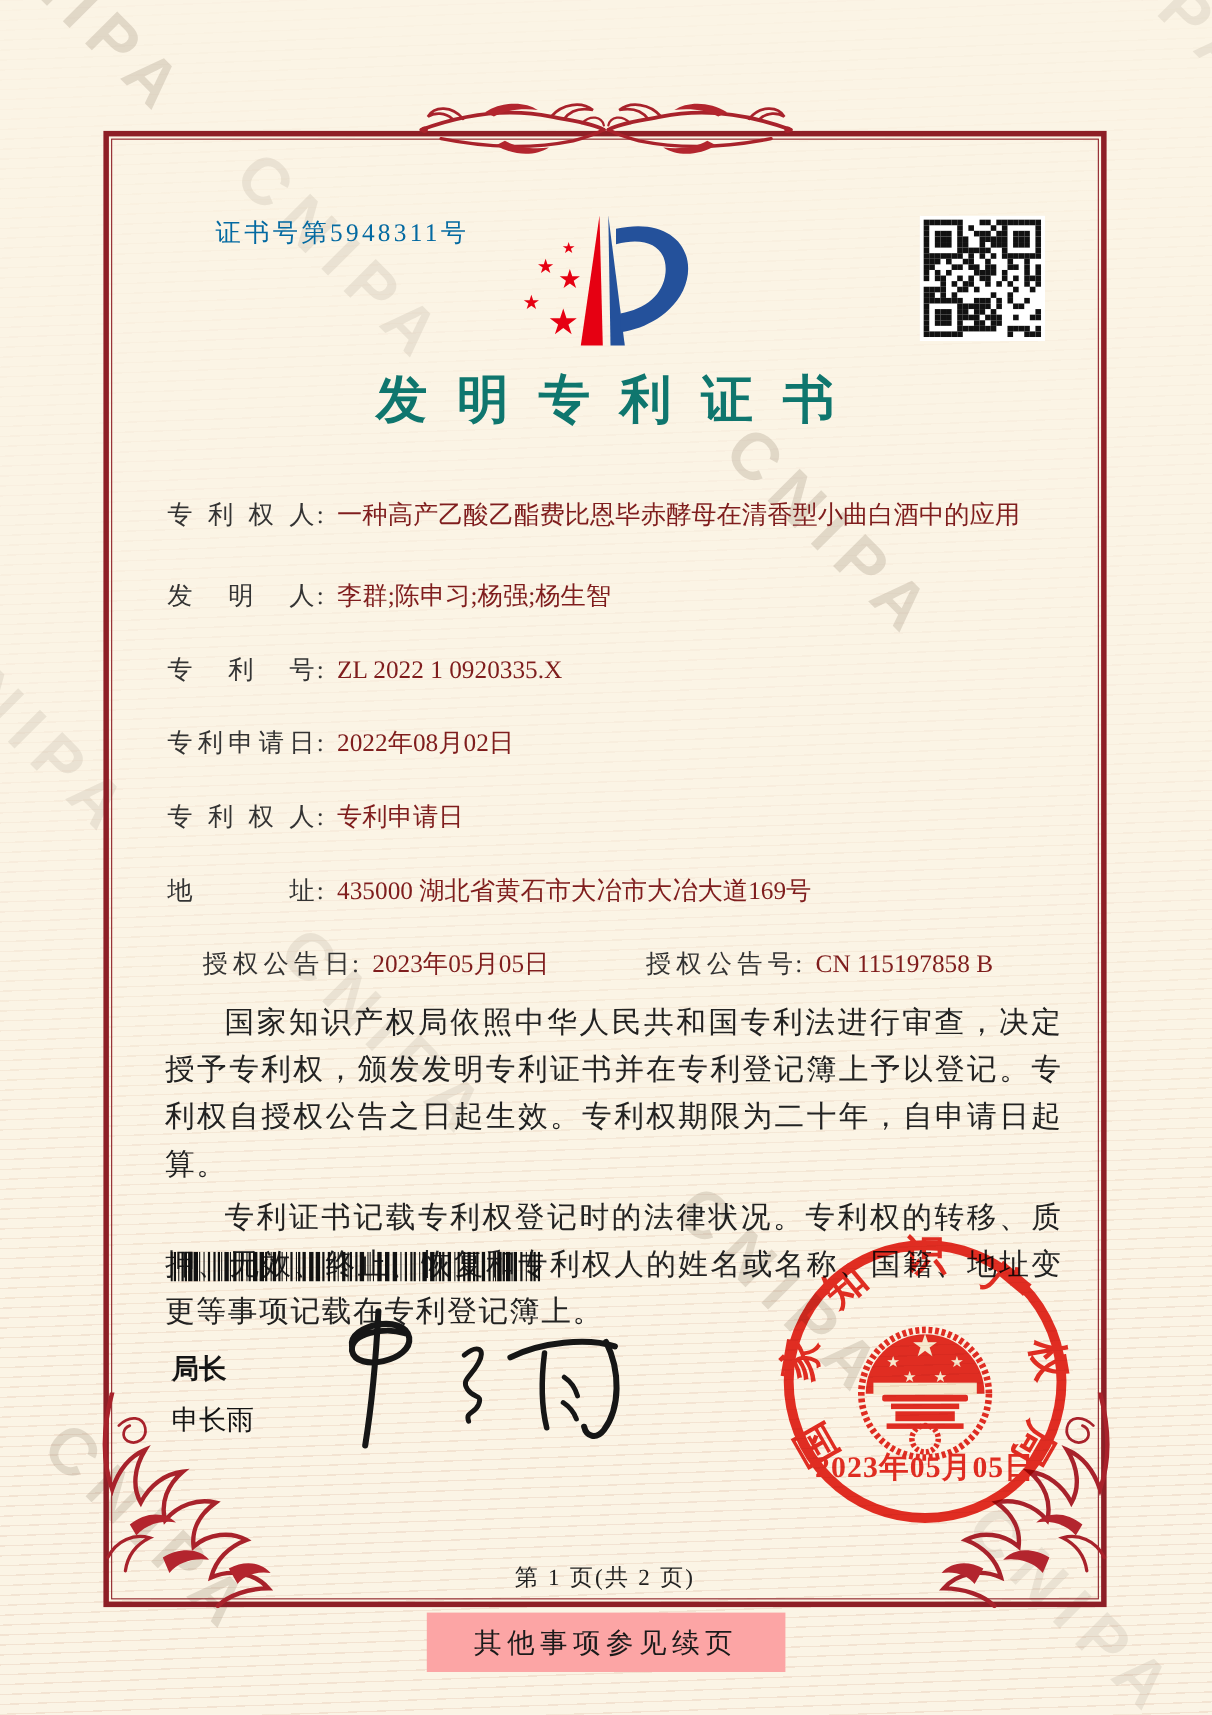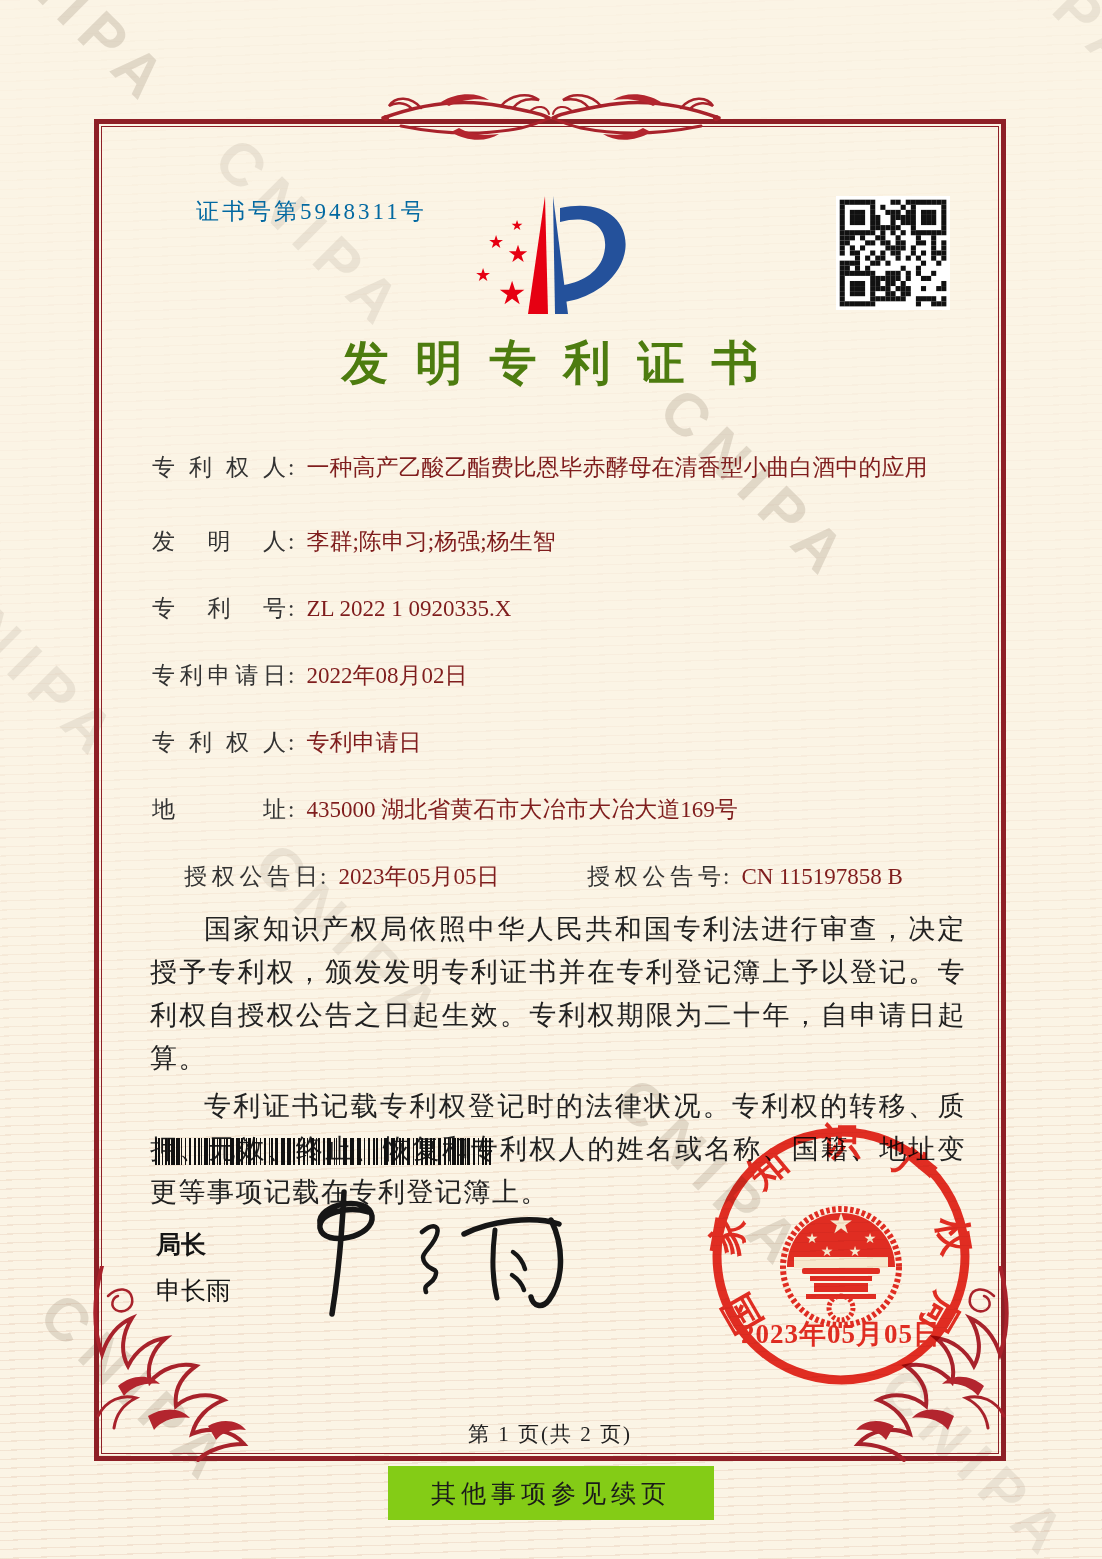--- a/index.html
+++ b/index.html
@@ -25,21 +25,21 @@
   .frame::after{content:'';position:absolute;inset:2px;border:1px solid #8e1f26;}
 
   .ornament{position:absolute;pointer-events:none;}
 
   .cert-no{position:absolute;left:150px;top:196px;font-size:23px;letter-spacing:3px;color:#0369a1;margin-left:46px;}
 
   .logo{position:absolute;left:452px;top:188px;width:214px;height:136px;}
   .qr{position:absolute;left:836px;top:196px;width:114px;height:114px;}
 
   .title{position:absolute;left:96px;top:332px;width:908px;text-align:center;
-         font-size:47px;font-weight:bold;color:#4d7c0f;letter-spacing:27px;text-indent:27px;}
+         font-size:47px;font-weight:bold;color:#0f766e;letter-spacing:27px;text-indent:27px;}
 
   .fields{position:absolute;left:152px;top:452px;width:814px;font-size:23px;color:#1f1f1f;}
   .frow{line-height:31px;margin-bottom:36px;display:flex;align-items:baseline;}
   .frow.first{margin-bottom:43px;}
   .flabel{display:inline-block;width:134px;text-align:justify;text-align-last:justify;
           color:#333;flex:none;}
   .fcolon{margin:0 12px 0 2px;color:#333;flex:none;}
   .fvalue{color:#7f1d1d;}
   .frow.double{display:flex;margin-left:32px;}
   .fgroup{display:flex;align-items:baseline;}
@@ -57,21 +57,21 @@
             font-family:"Liberation Sans","DejaVu Sans",sans-serif;color:#151515;}
   .signature{position:absolute;left:272px;top:1182px;width:305px;height:140px;}
 
   .seal{position:absolute;left:702px;top:1117px;width:278px;height:278px;
         mix-blend-mode:multiply;opacity:.95;}
   .seal text{font-family:"Liberation Serif","DejaVu Serif",serif;}
 
   .page-num{position:absolute;left:96px;top:1420px;width:908px;text-align:center;
             font-size:21px;color:#222;letter-spacing:2px;}
 
-  .cont-note{position:absolute;left:388px;top:1466px;width:326px;height:54px;background:#84cc16;
+  .cont-note{position:absolute;left:388px;top:1466px;width:326px;height:54px;background:#fca5a5;
              display:flex;align-items:center;justify-content:center;
              font-size:25px;letter-spacing:5px;color:#1a1a1a;}
 </style>
 </head>
 <body>
 
 <div class="page">
 
   <div class="waves"></div>
 

